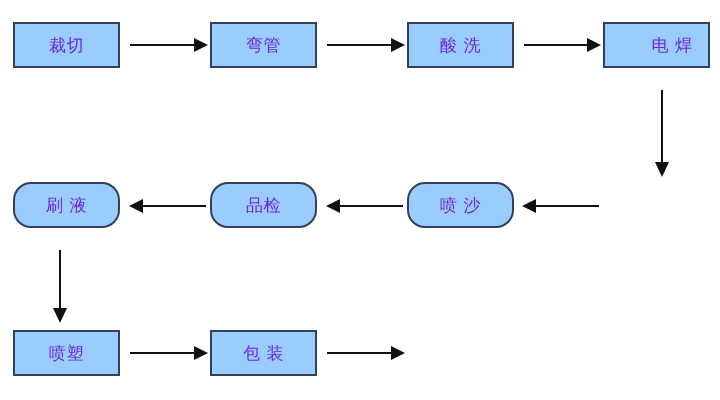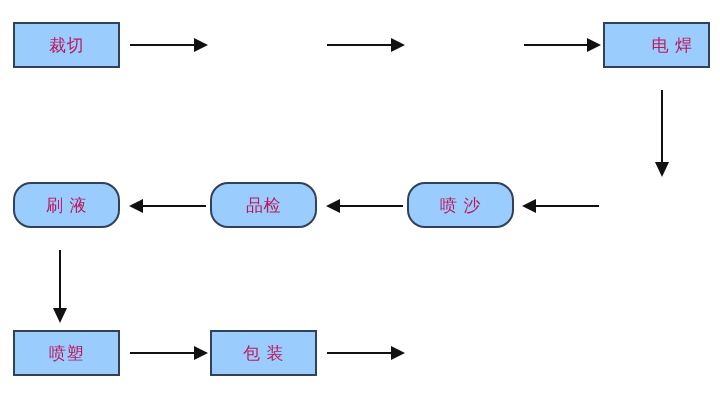--- a/index.html
+++ b/index.html
@@ -26,21 +26,21 @@
   .node {
     position: absolute;
     box-sizing: border-box;
     width: 107px;
     height: 46px;
     background: #9accfd;
     border: 2px solid #33405a;
     display: flex;
     align-items: center;
     justify-content: center;
-    color: #be185d;
+    color: #6d28d9;
     font-size: 17px;
     line-height: 1;
     letter-spacing: 0.5px;
     white-space: pre;
   }
 
   
   .c1 { left: 13px; }
   .c2 { left: 210px; }
   .c3 { left: 407px; }
@@ -120,20 +120,22 @@
       <polygon class="arrow-head" points="194,346 208,353 194,360"></polygon>
     </g>
 
     <g>
       <line class="arrow-line" x1="327" y1="353" x2="391" y2="353"></line>
       <polygon class="arrow-head" points="391,346 405,353 391,360"></polygon>
     </g>
   </svg>
 
   <div class="node r1 c1">裁切</div>
+  <div class="node r1 c2">弯管</div>
+  <div class="node r1 c3">酸 洗</div>
   <div class="node r1 c4">电 焊</div>
 
   <div class="node r2 c1">刷 液</div>
   <div class="node r2 c3">喷 沙</div>
   <div class="node r2 c2">品检</div>
 
   <div class="node r3 c1">喷塑</div>
   <div class="node r3 c2">包 装</div>
 
 </div>

